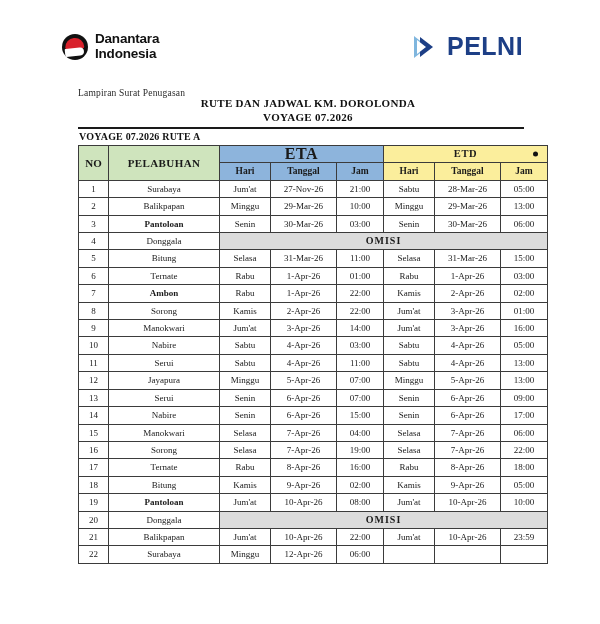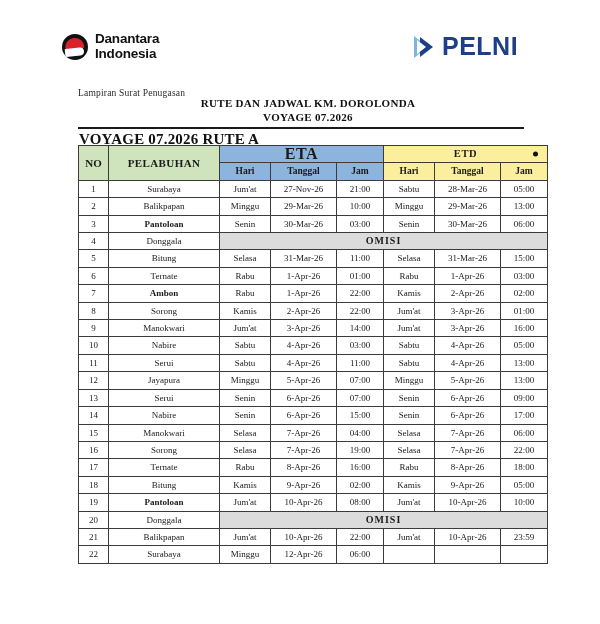--- a/index.html
+++ b/index.html
@@ -78,20 +78,21 @@
     color: #111111;
     letter-spacing: -0.2px;
   }
 
   .pelni {
     position: absolute;
     left: 412px;
     top: 4px;
     display: flex;
     align-items: center;
+    gap: 5px;
     justify-content: center;
   }
   .pelni-mark {
     width: 30px;
     height: 28px;
     position: relative;
     flex: 0 0 auto;
   }
   .pelni-word {
     font-family: "Liberation Sans", sans-serif;
@@ -130,21 +131,21 @@
     top: 127px;
     height: 2px;
     background: #1a1a1a;
   }
 
   .voyage-label {
     position: absolute;
     left: 79px;
     top: 131px;
     font-weight: bold;
-    font-size: 15px;
+    font-size: 10px;
     letter-spacing: 0.2px;
     color: #111111;
   }
 
   
   .table-wrap {
     position: absolute;
     left: 78px;
     top: 145px;
     width: 446px;

